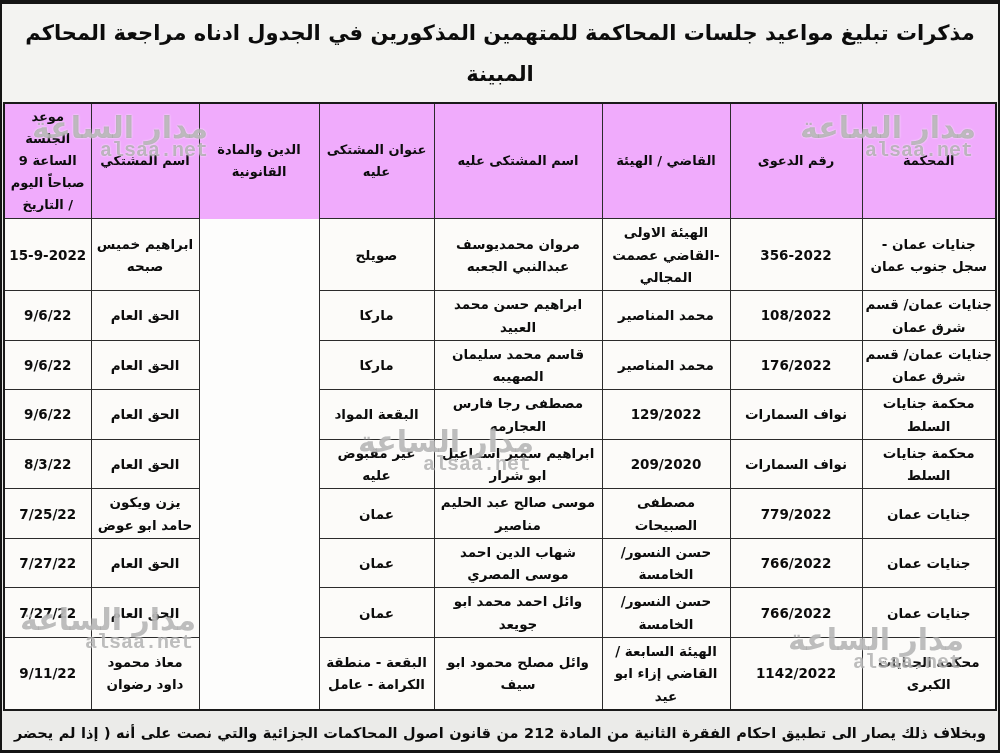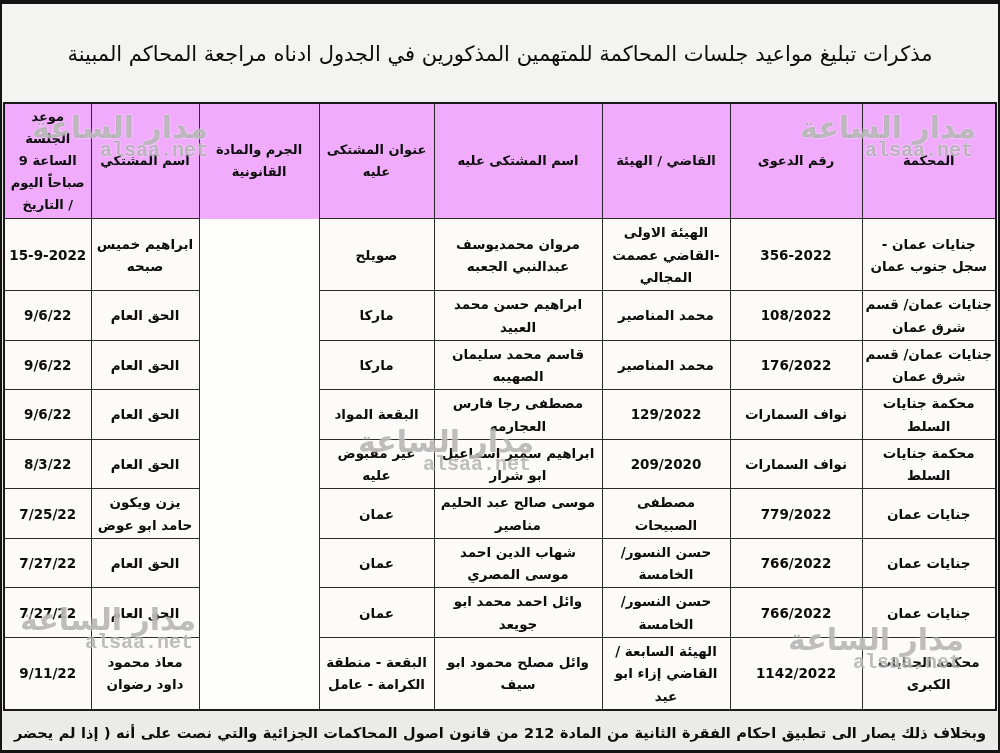--- a/index.html
+++ b/index.html
@@ -16,21 +16,21 @@
     color:#0c0c0c;
     direction:rtl;
     overflow:hidden;
   }
   
   .title{
     height:96px;
     background:#f3f3f1;
     display:flex;flex-direction:column;justify-content:center;
     text-align:center;
-    font-weight:normal;
+    font-weight:bold;
     font-size:21px;
     line-height:1.95;
     padding:2px 10px 0 10px;
   }
   
   table.sched{
     width:990px;
     margin:0 auto;
     border-collapse:collapse;
     table-layout:fixed;
@@ -110,21 +110,21 @@
       <col style="width:108px">
         <col style="width:87px">
     </colgroup>
     <thead>
       <tr>
           <th>المحكمة</th>
           <th>رقم الدعوى</th>
           <th>القاضي / الهيئة</th>
           <th>اسم المشتكى عليه</th>
           <th>عنوان المشتكى عليه</th>
-          <th class="crime">الجرم والمادة القانونية</th>
+          <th class="crime">الدين والمادة القانونية</th>
           <th>اسم المشتكي</th>
           <th>موعد الجلسة الساعة 9 صباحاً اليوم / التاريخ</th>
         </tr>
     </thead>
     <tbody>
         <tr>
           <td>جنايات عمان - سجل جنوب عمان</td>
           <td>356-2022</td>
           <td>الهيئة الاولى -القاضي عصمت المجالي</td>
           <td>مروان محمديوسف عبدالنبي الجعبه</td>

